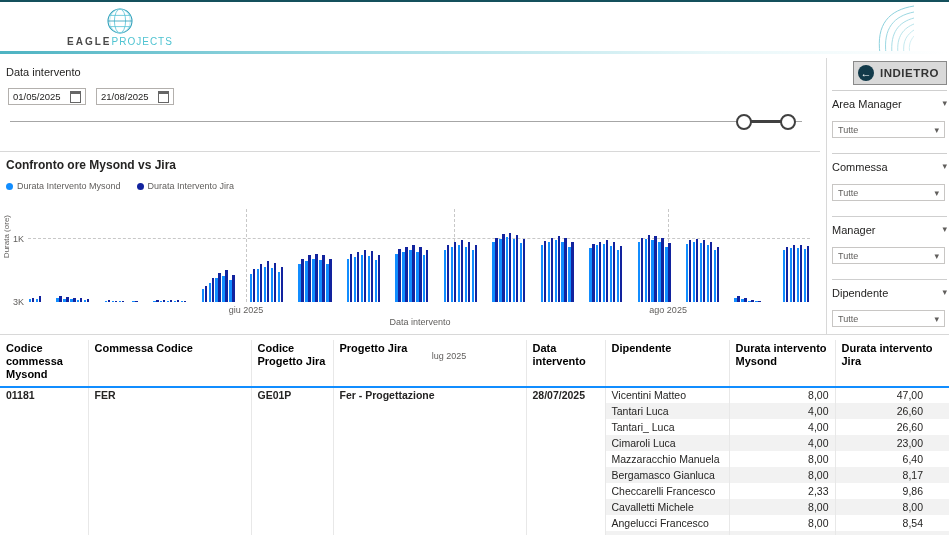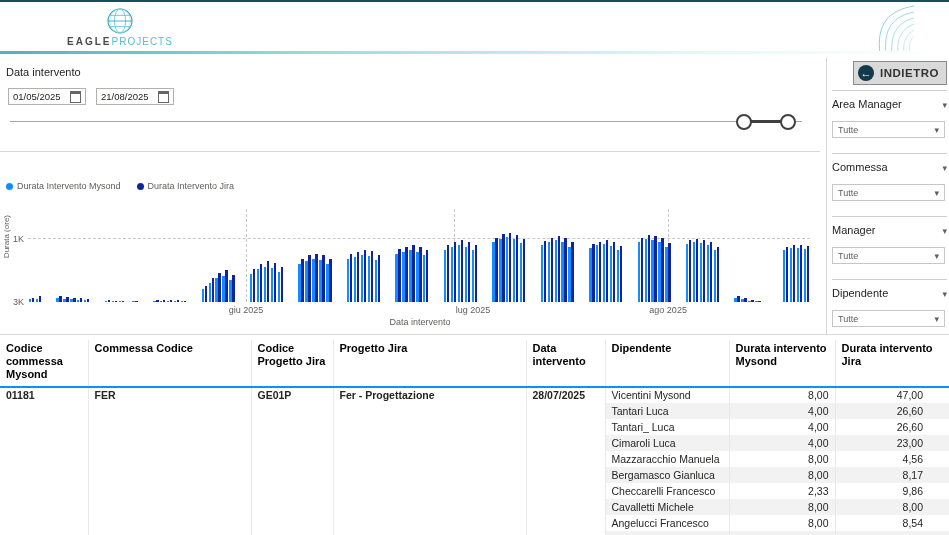--- a/index.html
+++ b/index.html
@@ -38,21 +38,21 @@
         border:1px solid #8a8a8a;display:flex;align-items:center;gap:6px;padding:0 4px;
         box-sizing:border-box;cursor:pointer;}
   #back-icon{width:16px;height:16px;border-radius:50%;background:#123a4a;color:#fff;font-size:11px;
         line-height:16px;text-align:center;flex:0 0 16px;}
   #back-label{font-size:11.5px;font-weight:bold;color:#333;letter-spacing:.5px;}
 
   
   #sidebar-divider{position:absolute;left:826px;top:58px;width:1px;height:276px;background:#d8d8d8;}
   .filter-divider{position:absolute;left:832px;width:115px;height:1px;background:#cfcfcf;}
   .filter-label-row{position:absolute;left:832px;width:115px;display:flex;justify-content:space-between;
-        align-items:flex-end;font-size:11px;color:#252423;}
+        align-items:flex-start;font-size:11px;color:#252423;}
   .filter-chevron{font-size:9px;color:#605e5c;}
   .filter-dropdown{position:absolute;left:832px;width:113px;height:17px;border:1px solid #c8c6c4;
         background:#fff;font-size:9px;color:#605e5c;display:flex;align-items:center;
         justify-content:space-between;padding:0 5px;box-sizing:border-box;cursor:pointer;}
 
   
   #chart-top-divider{position:absolute;left:0;top:151px;width:820px;height:1px;background:#d8d8d8;}
   #chart-title{position:absolute;left:6px;top:158px;font-size:12px;font-weight:bold;color:#252423;}
   #legend{position:absolute;left:6px;top:181px;display:flex;gap:16px;font-size:9px;color:#605e5c;}
   .legend-item{display:flex;align-items:center;gap:4px;}
@@ -168,20 +168,21 @@
         <span>Dipendente</span>
         <span class="filter-chevron">▾</span>
       </div>
       <div class="filter-dropdown" style="top: 310px;">
         <span>Tutte</span>
         <span class="filter-chevron">▾</span>
       </div>
     </div>
 
   <div id="chart-top-divider"></div>
+  <div id="chart-title">Confronto ore Mysond vs Jira</div>
   <div id="legend">
       <span class="legend-item">
         <span class="legend-dot" style="background: rgb(17, 141, 255);"></span>
         <span>Durata Intervento Mysond</span>
       </span>
       <span class="legend-item">
         <span class="legend-dot" style="background: rgb(18, 35, 158);"></span>
         <span>Durata Intervento Jira</span>
       </span>
     </div>
@@ -349,21 +350,21 @@
       <div class="bar" style="left: 771.759px; height: 57.456px; background: rgb(18, 35, 158);"></div>
       <div class="bar" style="left: 775.68px; height: 52.92px; background: rgb(17, 141, 255);"></div>
       <div class="bar" style="left: 778.68px; height: 56.07px; background: rgb(18, 35, 158);"></div>
     </div>
   <div id="yticks">
       <div class="ytick" style="top: 297px;">3K</div>
       <div class="ytick" style="top: 234px;">1K</div>
     </div>
   <div id="xticks">
       <div class="xtick" style="left: 245.991px;">giu 2025</div>
-      <div class="xtick" style="left: 473px;">lug 2025</div>
+      <div class="xtick" style="left: 449px; margin-top: 46px;">lug 2025</div>
       <div class="xtick" style="left: 668.133px;">ago 2025</div>
     </div>
   <div id="x-title">Data intervento</div>
   <div id="chart-bottom-divider"></div>
 
   <div id="table-wrap">
     <table>
       <colgroup>
         <col style="width:88px">
           <col style="width:163px">
@@ -386,21 +387,21 @@
             <th>Durata intervento Jira</th>
           </tr>
         </thead>
       <tbody id="tbody">
           <tr>
             <td class="group-cell" rowspan="10">01181</td>
             <td class="group-cell" rowspan="10">FER</td>
             <td class="group-cell" rowspan="10">GE01P</td>
             <td class="group-cell" rowspan="10">Fer - Progettazione</td>
             <td class="group-cell" rowspan="10">28/07/2025</td>
-            <td class="emp dip-cell">Vicentini Mysond</td>
+            <td class="emp dip-cell">Vicentini Matteo</td>
             <td class="emp num">8,00</td>
             <td class="emp num-jira">47,00</td>
           </tr>
           <tr class="alt">
             <td class="emp dip-cell">Tantari Luca</td>
             <td class="emp num">4,00</td>
             <td class="emp num-jira">26,60</td>
           </tr>
           <tr>
             <td class="emp dip-cell">Tantari_ Luca</td>
@@ -408,21 +409,21 @@
             <td class="emp num-jira">26,60</td>
           </tr>
           <tr class="alt">
             <td class="emp dip-cell">Cimaroli Luca</td>
             <td class="emp num">4,00</td>
             <td class="emp num-jira">23,00</td>
           </tr>
           <tr>
             <td class="emp dip-cell">Mazzaracchio Manuela</td>
             <td class="emp num">8,00</td>
-            <td class="emp num-jira">4,56</td>
+            <td class="emp num-jira">6,40</td>
           </tr>
           <tr class="alt">
             <td class="emp dip-cell">Bergamasco Gianluca</td>
             <td class="emp num">8,00</td>
             <td class="emp num-jira">8,17</td>
           </tr>
           <tr>
             <td class="emp dip-cell">Checcarelli Francesco</td>
             <td class="emp num">2,33</td>
             <td class="emp num-jira">9,86</td>

